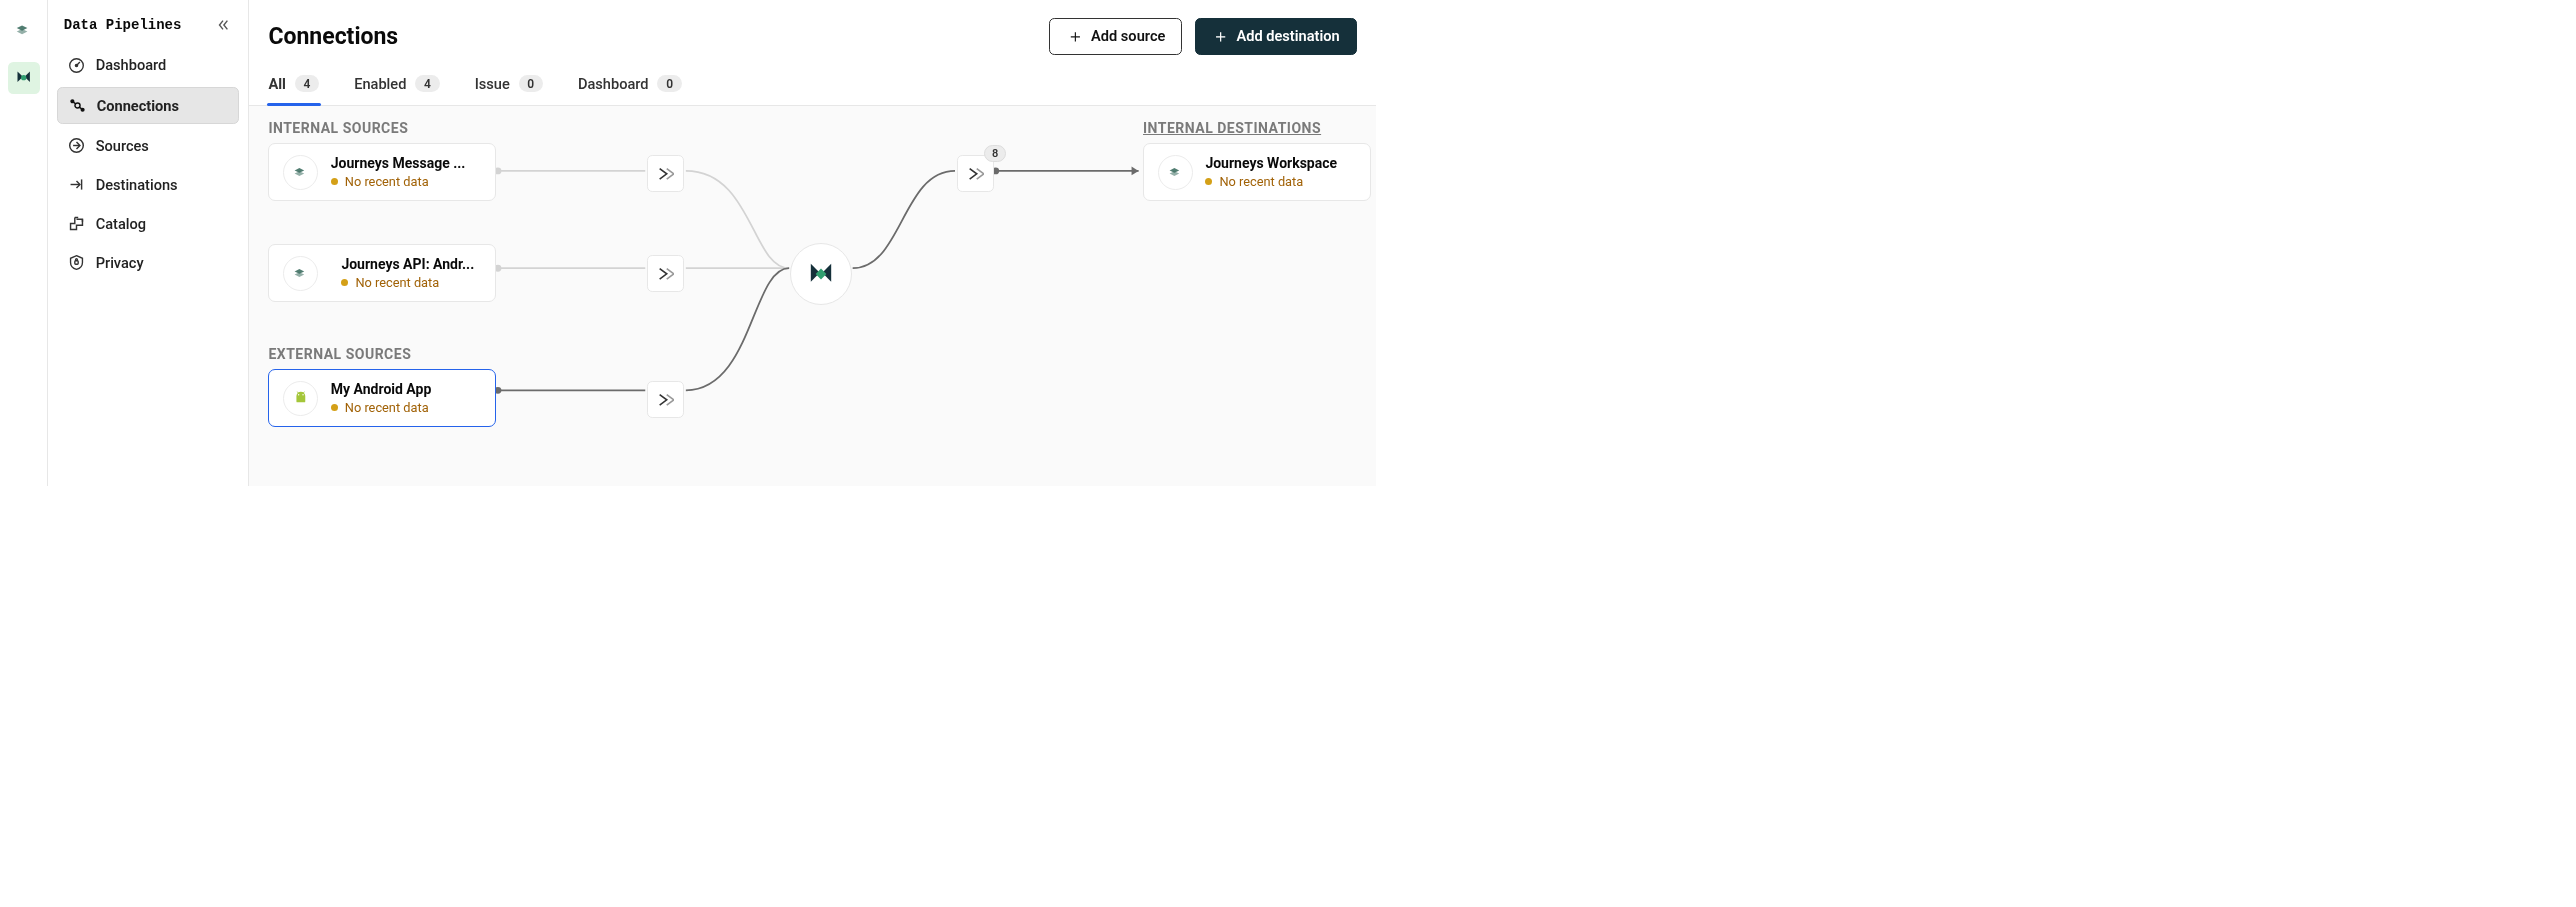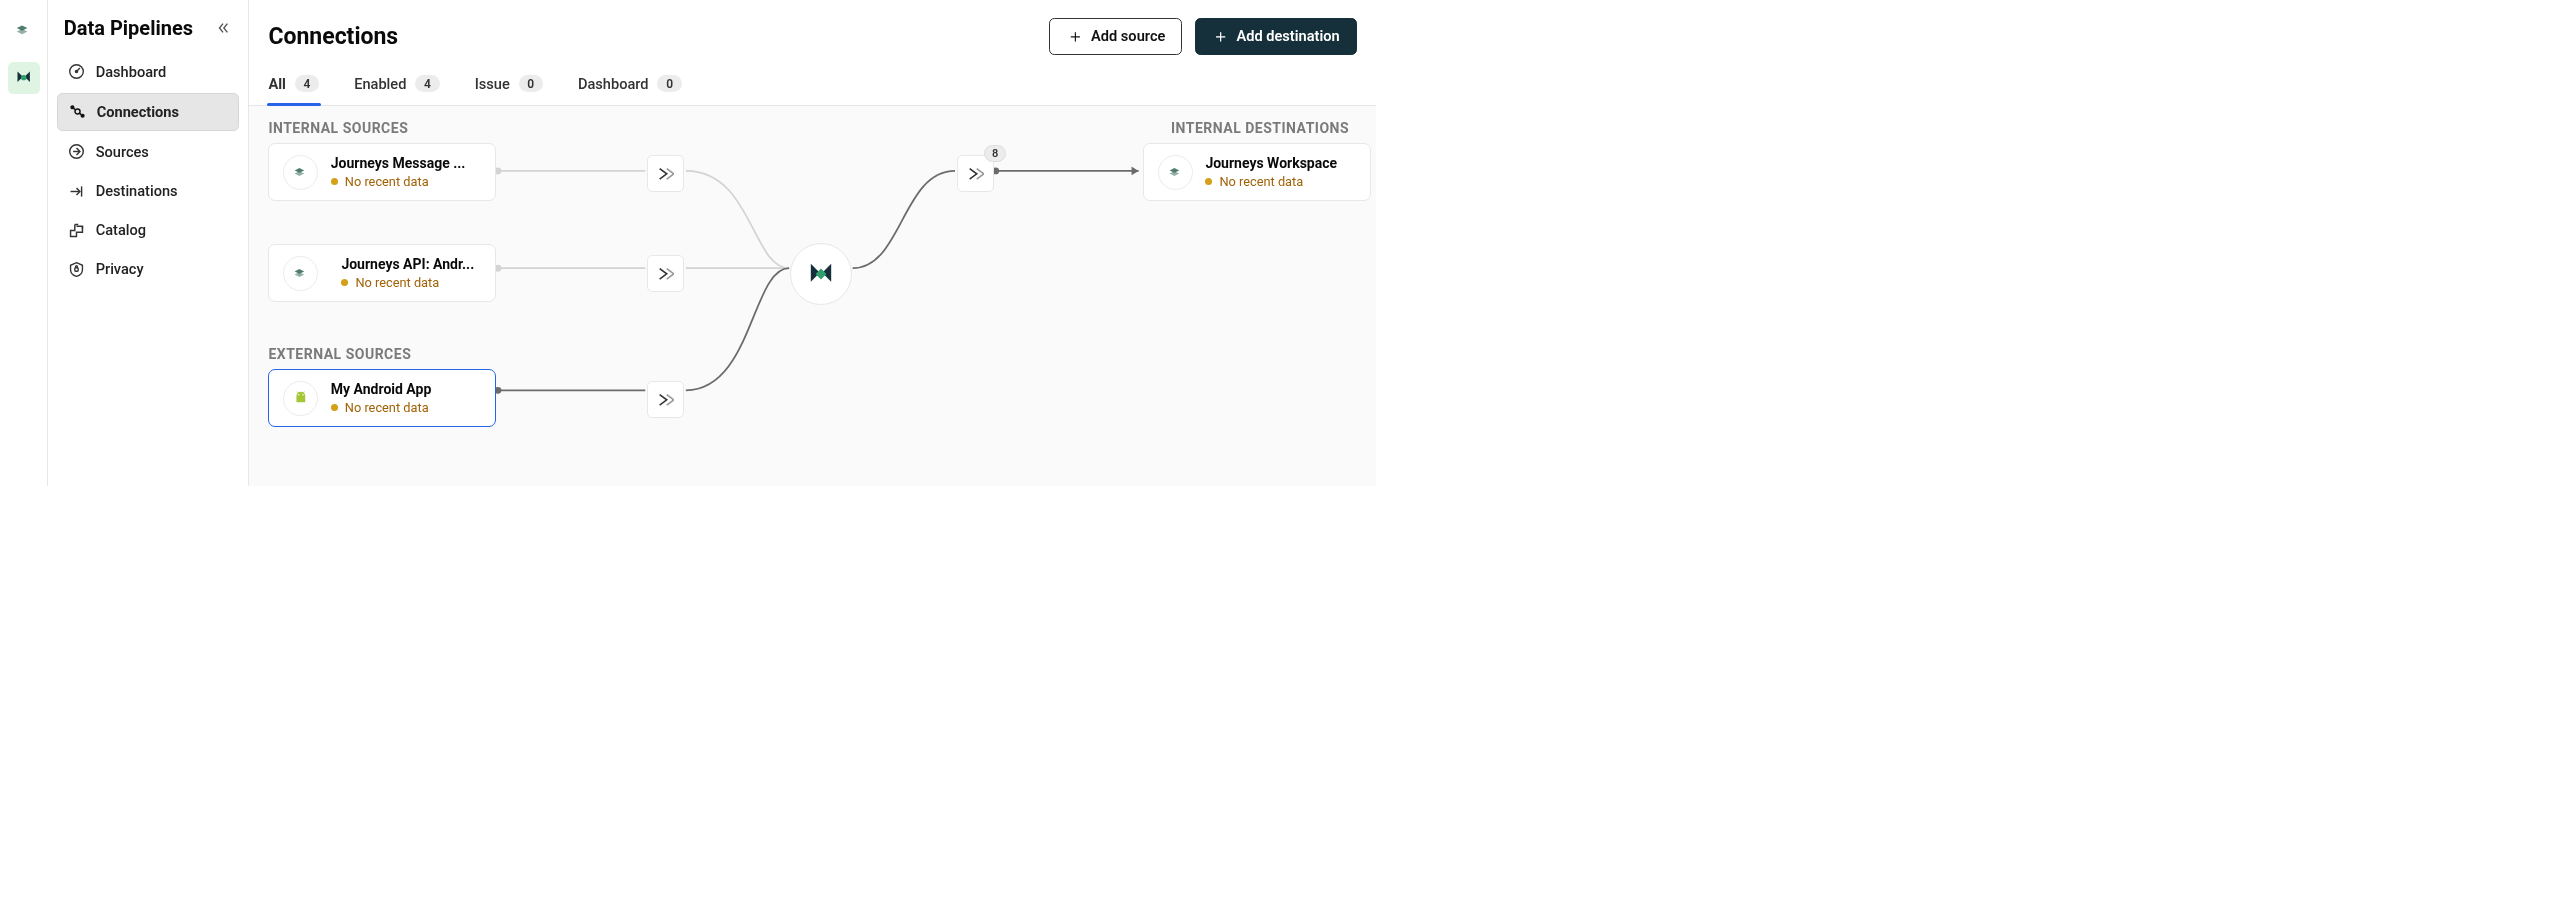--- a/index.html
+++ b/index.html
@@ -7,21 +7,21 @@
   .app { display: flex; height: 486px; }
 
   
   .icon-rail { width: 48px; border-right: 0.9px solid #e7e7e7; display: flex; flex-direction: column; align-items: center; padding-top: 14px; gap: 16px; }
   .rail-icon { width: 32px; height: 32px; display:flex; align-items:center; justify-content:center; border-radius:5.3px; }
   .rail-icon.active { background:#dff4e2; }
 
   
   .sidebar { width: 201px; border-right: 0.9px solid #e7e7e7; padding: 16px 8.8px 8.8px 8.8px; }
   .sidebar-header { display:flex; align-items:center; justify-content:space-between; padding: 0 7px 14px 7px; }
-  .sidebar-title { font-size: 20px; font-weight: 700; }
+  .sidebar-title { font-size: 14px; font-weight: 700; font-family: Liberation Mono, monospace; }
   .collapse-icon { width: 17.7px; height: 17.7px; color:#555; display:flex; align-items:center; justify-content:center; }
   .nav { display:flex; flex-direction:column; gap:3.5px;text-align:right; }
   .nav-item { display:flex; align-items:center; gap:10.6px; padding: 8.8px 10.6px; border-radius:5.3px; font-size:14.6px; font-weight:500; color:#222; }
   .nav-item.active { background:#e6e6e6; border:0.9px solid #d7d7d7; font-weight:700; }
   .nav-icon { width:17.7px; height:17.7px; flex-shrink:0; color:#333; display:flex; align-items:center; justify-content:center; }
 
   
   .main { flex:1; display:flex; flex-direction:column; min-width:0; }
   .header { display:flex; align-items:center; justify-content:space-between; padding: 17.7px 19.4px 0 19.4px; }
   .page-title { font-size: 23px; font-weight:700; }
@@ -216,21 +216,21 @@
 
         <path class="edge dark" d="M684 190 C740 190 740 76 800 76"></path>
 
         <circle class="edge-dot dark" cx="846" cy="76" r="4"></circle>
         <path class="edge dark" d="M846 76 L1008 76"></path>
         <polygon class="arrowhead" points="1008,76 1000,71 1000,81"></polygon>
       </svg>
 
       <div class="section-label" style="left:19.4px; top:14px;">INTERNAL SOURCES</div>
       <div class="section-label" style="left:19.4px; top:240px;">EXTERNAL SOURCES</div>
-      <div class="section-label" style="left:922px; top:14px;">INTERNAL DESTINATIONS</div>
+      <div class="section-label" style="left:894px; top:14px;text-decoration:underline;">INTERNAL DESTINATIONS</div>
 
       <div class="card" style="left:19.4px; top:37px; width:228px;">
         <div class="card-icon">
           <svg width="16" height="16" viewBox="0 0 20 20">
               <g fill="#3e6f62">
                 <path d="M2 8 L8 5 L14 8 L8 11 Z" opacity="0.9"></path>
                 <path d="M2 12 L8 9 L14 12 L8 15 Z" opacity="0.55"></path>
               </g>
             </svg>
         </div>

